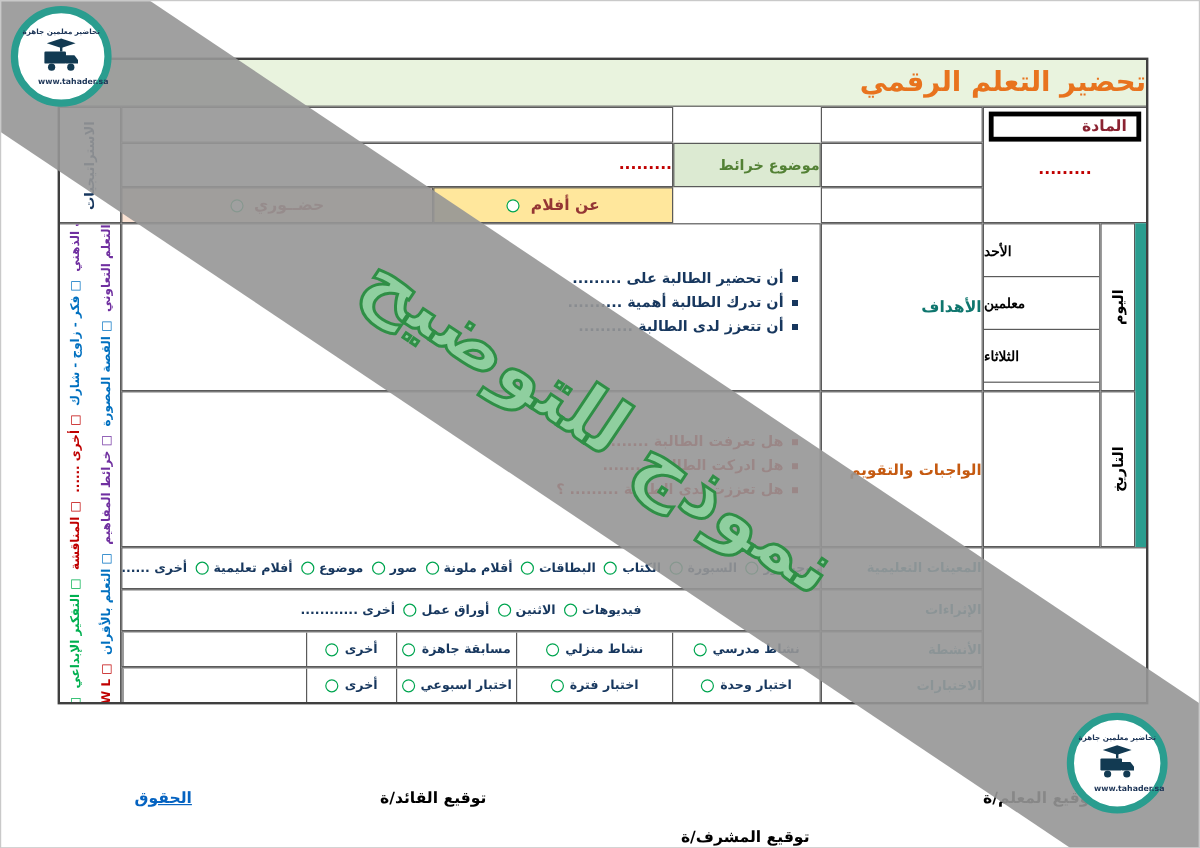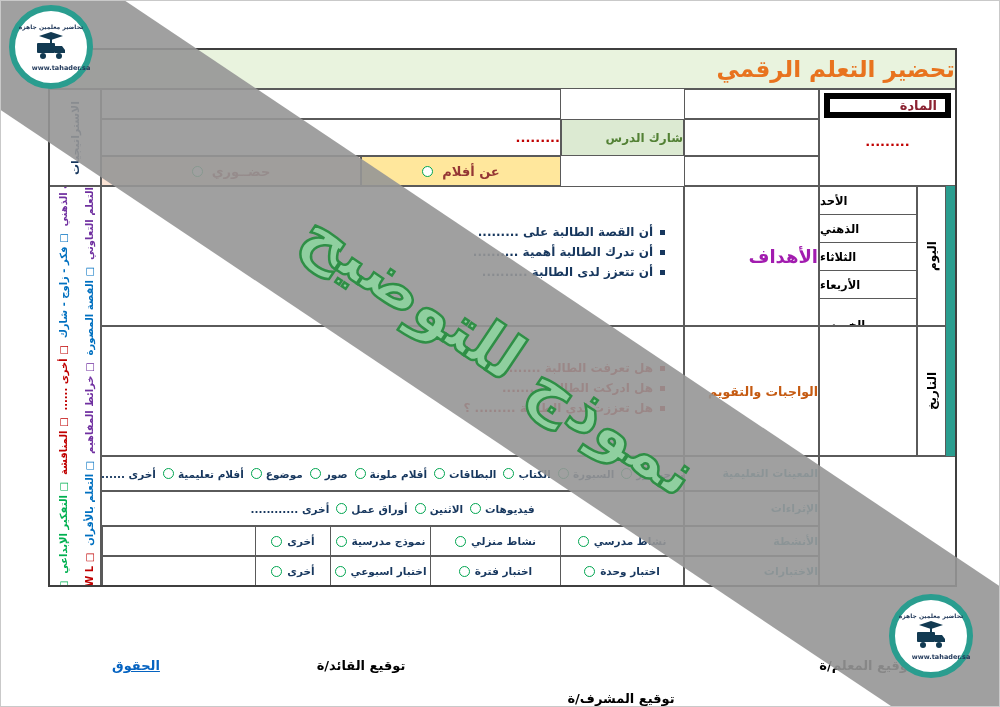--- a/index.html
+++ b/index.html
@@ -8,41 +8,41 @@
   .cell { position:absolute; border:1px solid #5a5a5a; background:#fff; overflow:hidden; }
   .center { display:flex; align-items:center; justify-content:flex-end; }
   .tborder { position:absolute; left:47px; top:47px; width:909px; height:539px; border:2px solid #3f3f3f; pointer-events:none; z-index:5; background:transparent; }
 
   .title-cell { background:#e9f3de; }
   .title-cell span { font-size:23px; font-weight:bold; color:#e8731e; direction:rtl; }
 
   .glabel { background:#dcead2; }
   .glabel span { color:#538135; font-weight:bold; font-size:12px; direction:rtl; }
 
-  .subject-box { position:absolute; left:4px; top:3px; right:4px; height:25px; border:6px solid #000000; display:flex; align-items:center; direction:rtl; padding-right:8px; }
+  .subject-box { position:absolute; left:4px; top:3px; right:4px; height:25px; border:4px solid #000000; display:flex; align-items:center; direction:rtl; padding-right:8px; }
   .subject-box span { color:#8b2332; font-weight:bold; font-size:13px; }
   .subject-value { position:absolute; top:44px; left:0; width:100%; text-align:center; color:#c00000; font-weight:bold; font-size:13px; }
 
   .dots { color:#c00000; font-weight:bold; font-size:13px; }
 
   .opt-cell { display:flex; direction:rtl; align-items:center; justify-content:center; gap:9px; }
   .opt-cell .opt-text { font-weight:bold; font-size:13px; color:#943634; }
   .yellow { background:#ffe79c; }
   .peach { background:#fbe3d4; }
 
   .rc { display:inline-block; width:11px; height:11px; border:1.6px solid #00a550; border-radius:50%; background:#fff; flex:none; }
 
-  .day-cell { height:28px; border-bottom:1px solid #5a5a5a; display:flex; align-items:center; justify-content:flex-end; padding-right:12px; font-weight:bold; font-size:11.5px; direction:rtl; color:#000; }
+  .day-cell { height:44px; border-bottom:1px solid #5a5a5a; display:flex; align-items:center; justify-content:flex-end; padding-right:12px; font-weight:bold; font-size:11.5px; direction:rtl; color:#000;font-family:Liberation Serif, serif; }
   .day-cell:last-child { border-bottom:none;margin-top:12px; }
 
   .vrot { position:absolute; left:50%; top:50%; transform:translate(-50%,-50%) rotate(-90deg); white-space:nowrap; font-weight:bold; font-size:12px; color:#000; direction:rtl; }
   .navy { color:#17375e; font-size:11px; }
   .accent-strip { position:absolute; left:945px; top:185px; width:10px; height:270px; background:#2a9d8f; }
 
-  .red-label { color:#a21caf; font-weight:bold; font-size:18px; direction:rtl; }
+  .red-label { color:#0f766e; font-weight:bold; font-size:13px; direction:rtl; }
   .orange-label { color:#c55a11; font-weight:bold; font-size:12.5px; direction:rtl; }
   .teal-label { color:#31849b; font-weight:bold; font-size:11px; direction:rtl; }
 
   .bullets { position:absolute; direction:rtl; }
   .bullet-row { display:flex; direction:rtl; align-items:center; gap:7px; margin-bottom:6px; white-space:nowrap; }
   .bullet-marker { width:5px; height:5px; background:currentColor; flex:none; }
   .bullets .bullet-text { font-weight:bold; font-size:12px; }
   .navy-b { color:#17375e; }
   .red-b { color:#c00000; }
 
@@ -110,61 +110,61 @@
     <div class="subject-value">.........</div>
   </div>
 
   <div class="cell" style="left:100px;top:88px;width:460px;height:30px"></div>
   <div class="cell" style="left:683px;top:88px;width:135px;height:30px"></div>
 
   <div class="cell center" style="left:100px;top:118px;width:460px;height:37px">
     <span class="dots">.........</span>
   </div>
   <div class="cell center glabel" style="left:560px;top:118px;width:123px;height:37px">
-    <span>شارك الدرس</span>
+    <span>موضوع خرائط</span>
   </div>
   <div class="cell" style="left:683px;top:118px;width:135px;height:37px"></div>
 
   <div class="cell opt-cell peach" style="left:100px;top:155px;width:260px;height:30px">
     <span class="opt-text">حضــوري</span>
     <span class="rc"></span>
   </div>
   <div class="cell opt-cell yellow" style="left:360px;top:155px;width:200px;height:30px">
     <span class="opt-text">عن أفلام</span>
     <span class="rc"></span>
   </div>
   <div class="cell" style="left:683px;top:155px;width:135px;height:30px"></div>
 
   <div class="cell" style="left:100px;top:185px;width:583px;height:140px">
     <div class="bullets navy-b" style="right:18px;top:38px">
 
         <div class="bullet-row">
           <span class="bullet-marker"></span>
-          <span class="bullet-text">أن القصة الطالبة على .........</span>
+          <span class="bullet-text">أن تحضير الطالبة على .........</span>
         </div>
 
         <div class="bullet-row">
           <span class="bullet-marker"></span>
           <span class="bullet-text">أن تدرك الطالبة أهمية ..........</span>
         </div>
 
         <div class="bullet-row">
           <span class="bullet-marker"></span>
           <span class="bullet-text">أن تتعزز لدى الطالبة ..........</span>
         </div>
       </div>
   </div>
   <div class="cell center" style="left:683px;top:185px;width:135px;height:140px">
     <span class="red-label">الأهداف</span>
   </div>
 
   <div class="cell" style="left:818px;top:185px;width:98px;height:140px">
 
   <div class="day-cell">الأحد</div>
-      <div class="day-cell">الذهني</div>
+      <div class="day-cell">معلمين</div>
       <div class="day-cell">الثلاثاء</div>
       <div class="day-cell">الأربعاء</div>
       <div class="day-cell">الخميس</div>
     </div>
   <div class="cell" style="left:916px;top:185px;width:29px;height:140px">
     <span class="vrot">اليوم</span>
   </div>
   <div class="accent-strip"></div>
 
   <div class="cell" style="left:100px;top:325px;width:583px;height:130px">
@@ -283,21 +283,21 @@
           <span>نشاط مدرسي</span>
           <span class="rc"></span>
         </div>
 
         <div class="act-cell" style="width:130px">
           <span>نشاط منزلي</span>
           <span class="rc"></span>
         </div>
 
         <div class="act-cell" style="width:100px">
-          <span>نموذج مدرسية</span>
+          <span>مسابقة جاهزة</span>
           <span class="rc"></span>
         </div>
 
         <div class="act-cell" style="width:75px">
           <span>أخرى</span>
           <span class="rc"></span>
         </div>
 
         <div class="act-cell" style="flex:1 1 auto">
           <span></span>

